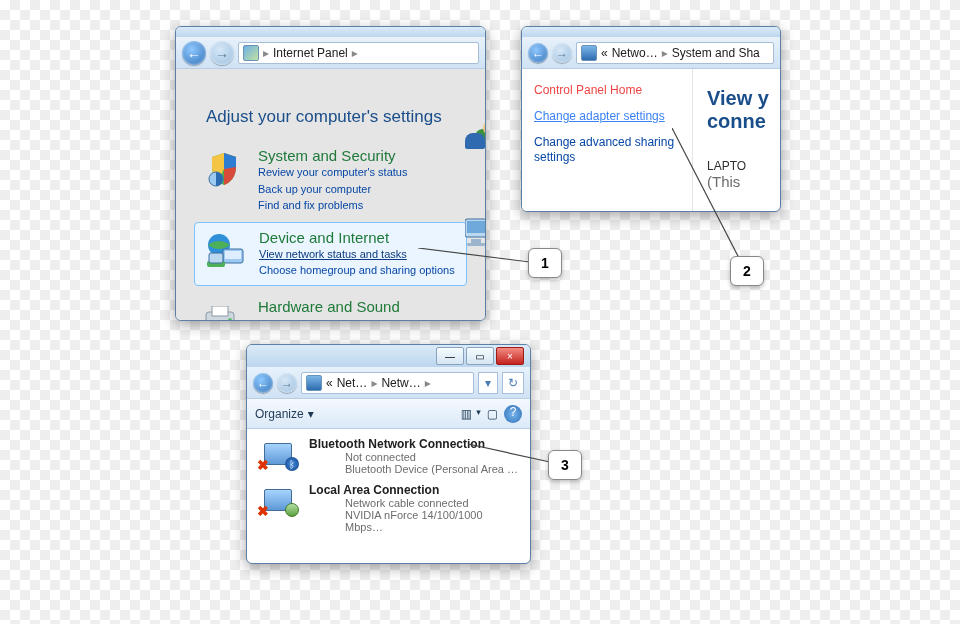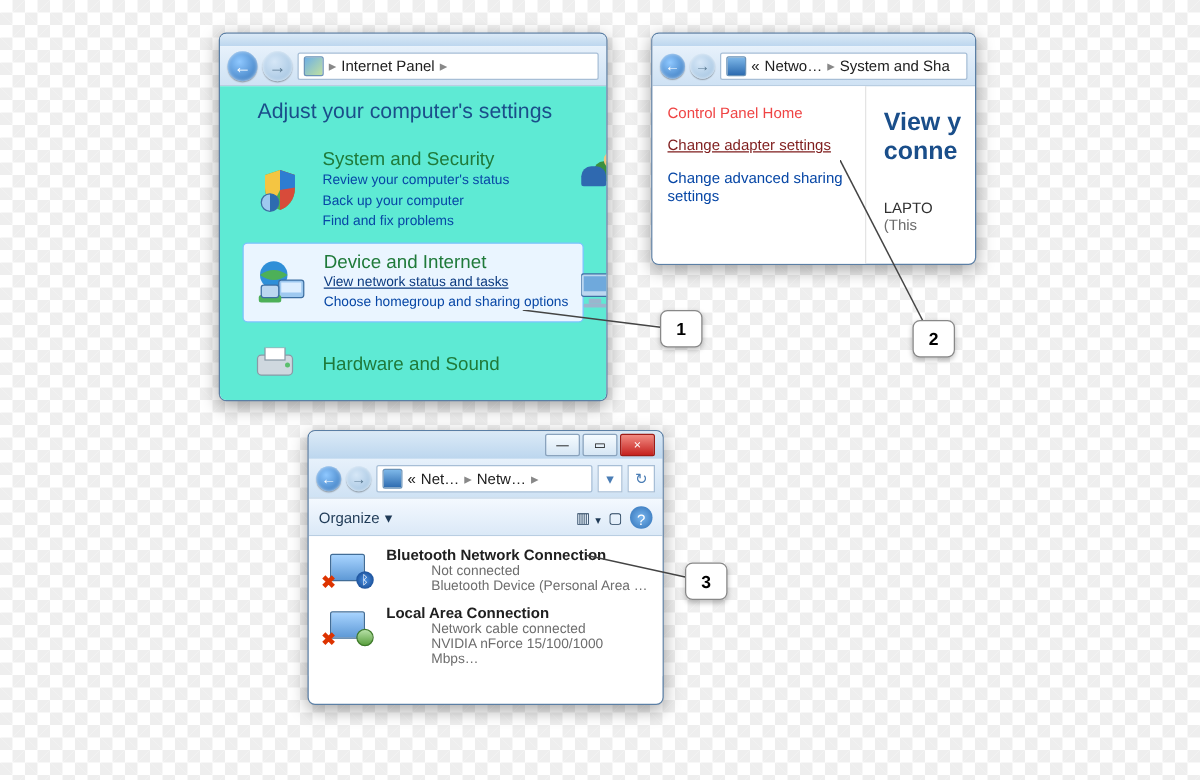--- a/index.html
+++ b/index.html
@@ -61,45 +61,45 @@
   }
   .breadcrumb-bar span { padding: 0 2px; }
   .navchevron { color:#888; padding:0 3px; }
   .crumb-icon {
     width:16px; height:16px;
     background: linear-gradient(135deg,#6fb0e5,#c1e1a0);
     border:1px solid #6a93b8; border-radius:2px;
     display:inline-block;
     margin-right:2px;
   }
-  .container-body { background:#5eead4; padding:4px 18px; }
+  .container-body { background:#e5e5e5; padding:32px 18px; }
   .cp-heading { color:#1a4e8a; font-size:17px; font-weight:400; margin:6px 0 14px 12px; }
-  .cat-row { display:flex; align-items:center; gap:12px; padding:6px 8px; border-radius:4px; }
+  .cat-row { display:flex; align-items:flex-start; gap:12px; padding:6px 8px; border-radius:4px; }
   .cat-row.highlight { border:1px solid #7dc2ff; background:#eaf5ff; }
   .cat-icon { width:44px; height:44px; flex-shrink:0; display:flex; align-items:center; justify-content:center; font-size:28px; }
   .cat-title { color:#1f7a3a; font-size:15px; font-weight:400; }
   .cat-link { color:#0747a6; font-size:11px; cursor:pointer; line-height:1.5; display:block; }
   .cat-link.underline { text-decoration:underline; color:#0b3a80;}
   .sidebar {
     width: 170px; background:#fff; padding:14px 12px; float:left;
   }
   .sidebar-title { font-size:12px; color:#ef4444; margin-bottom:12px; }
   .sidebar-link { color:#0747a6; font-size:12px; margin-bottom:10px; display:block; line-height:1.3; }
-  .sidebar-link.active { text-decoration:underline; color:#7f1d1d; }
+  .sidebar-link.active { text-decoration:underline; color:#3b82f6; }
   .right-pane { margin-left:180px; padding:18px 0 0 0; color:#1a4e8a; }
   .right-pane .big { font-size:20px; font-weight:700; }
   .toolbar {
     height:30px;
     background: linear-gradient(#f4f9ff,#dbe9f7);
     border-bottom:1px solid #b9cee2;
     display:flex; align-items:center;
     padding:0 8px;
     gap:6px;
   }
-  .toolbtn { color:#1f3a56; font-size:12px; display:flex; align-items:flex-end; gap:4px; }
+  .toolbtn { color:#1f3a56; font-size:12px; display:flex; align-items:flex-start; gap:4px; }
   .spacer { flex:1; }
   .listview { background:#fff; padding:4px 0; }
   .list-item { display:flex; gap:10px; padding:4px 10px; align-items:flex-start; }
   .li-icon {
     width:42px; height:34px; flex-shrink:0; position:relative;
     display:flex; align-items:center; justify-content:center;
   }
   .li-icon .screen {
     width:28px; height:22px; background:linear-gradient(#a8d4ff,#5e99d6);
     border:1px solid #426d97; border-radius:2px;
@@ -261,21 +261,21 @@
     <div class="sidebar" style="width:170px;">
       <div class="sidebar-title">Control Panel Home</div>
       <span class="sidebar-link active">Change adapter settings</span>
       <span class="sidebar-link">Change advanced sharing settings</span>
     </div>
     <div class="right-pane" style="margin-left:0; border-left:1px solid #e4e4e4; padding:18px 0 0 14px; flex:1; overflow:hidden; white-space:nowrap;">
       <div class="big">View y</div>
       <div class="big">conne</div>
       <div style="height:26px;"></div>
       <div style="font-size:12px; color:#303030;">LAPTO</div>
-      <div style="font-size:12px; color:#6d6d6d;">(This</div>
+      <div style="font-size:15px; color:#6d6d6d;">(This</div>
     </div>
   </div>
 </div>
 
 <div class="window" style="left:246px; top:344px; width:285px; height:220px;">
   <div class="titlebar" style="height:22px; position:relative;">
     <div class="winctl">
       <div>—</div>
       <div>▭</div>
       <div class="close">×</div>
@@ -333,21 +333,21 @@
 
     <div class="list-item">
       <div class="li-icon">
         <div class="screen"></div>
         <div class="redx">✖</div>
         <div class="sub" style="background:linear-gradient(#b6e0a6,#5aa03f);border:1px solid #3e7a2a;"></div>
       </div>
       <div>
         <div class="li-title">Local Area Connection</div>
         <div class="li-sub">Network cable connected</div>
-        <div class="li-sub">NVIDIA nForce 15/100/1000 Mbps…</div>
+        <div class="li-sub">NVIDIA nForce 14/100/1000 Mbps…</div>
       </div>
     </div>
 
   </div>
 </div>
 
 <svg class="pointer-line" style="left:418px; top:248px;" width="120" height="30">
   <line x1="0" y1="0" x2="112" y2="14" stroke="#444" stroke-width="1.2"></line>
 </svg>
 <div class="callout" style="left:528px; top:248px;">1</div>

